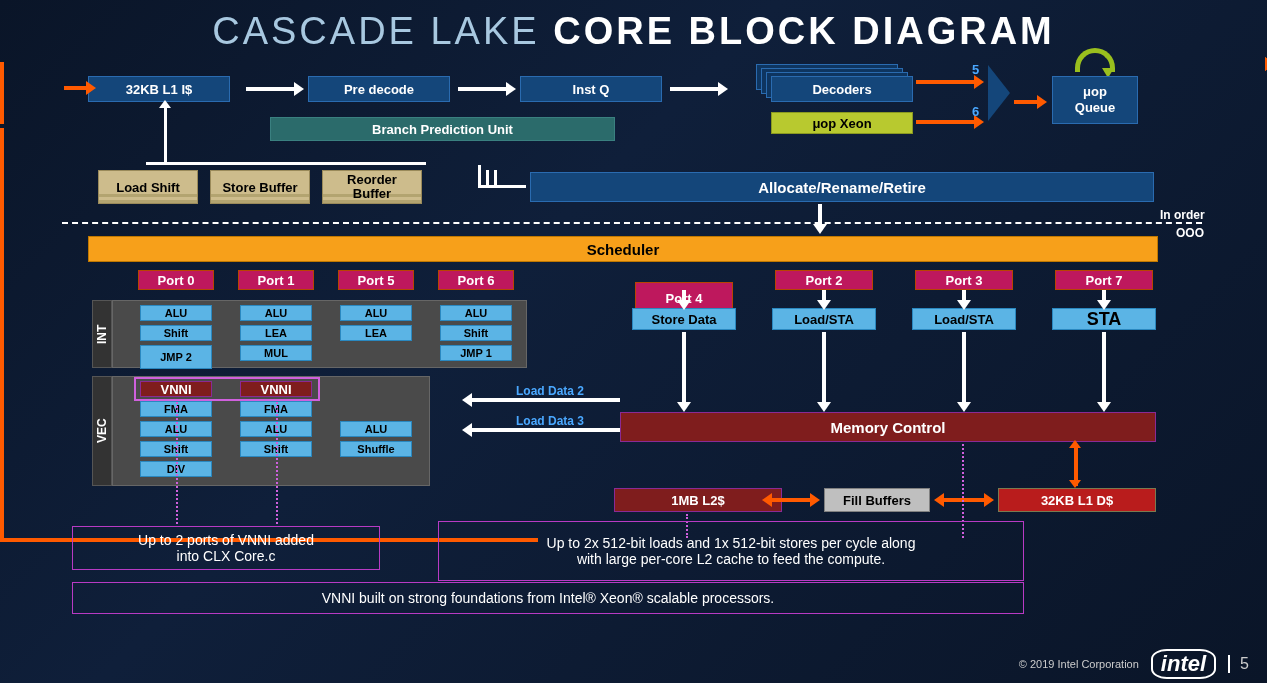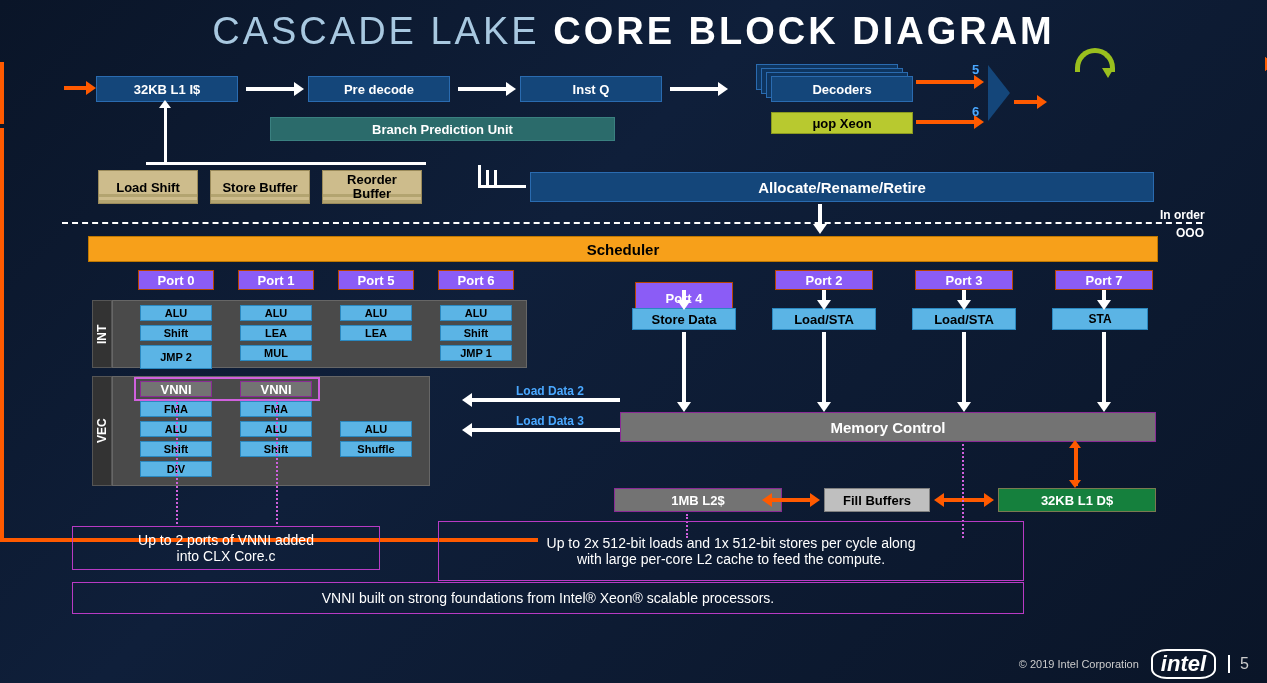--- a/index.html
+++ b/index.html
@@ -5,25 +5,25 @@
 *{box-sizing:border-box;margin:0;padding:0}
 body{width:1267px;height:683px;background:linear-gradient(135deg,#0a1528 0%,#0f1f3a 40%,#0a1528 100%);font-family:Arial,Helvetica,sans-serif;position:relative;overflow:hidden;color:#fff}
 .title{text-align:center;font-size:38px;letter-spacing:3px;padding:10px 0 4px;font-weight:300;color:#a8c8e0}
 .title strong{font-weight:700;color:#fff}
 .diagram{position:absolute;top:62px;left:0;width:1267px;height:621px}
 .box{position:absolute;display:flex;align-items:center;justify-content:center;font-size:13px;font-weight:700;border:1px solid #000}
 .navy{background:#14467a;color:#fff;border-color:#2a6bb0}
 .teal{background:#2b6b6b;color:#fff;border-color:#3a8080}
 .tan{background:#cdbc8c;color:#000;border-color:#9a8a5a;box-shadow:0 -3px 0 #b3a470 inset,0 -6px 0 #cdbc8c inset,0 -9px 0 #b3a470 inset}
 .lime{background:#b8c92f;color:#000;border-color:#8a9920}
-.orange{background:#8b5cf6;color:#fff;border-color:#b84500}
+.orange{background:#be185d;color:#fff;border-color:#b84500}
 .amber{background:#f7a01a;color:#000;border-color:#c07800}
 .sky{background:#5bb4e5;color:#000;border-color:#2a88c0;font-size:11px}
-.purple{background:#737373;color:#fff;border-color:#8a2a95}
-.olive{background:#15803d;color:#fff;border-color:#7a7a50}
+.purple{background:#7f1d1d;color:#fff;border-color:#8a2a95}
+.olive{background:#b91c1c;color:#fff;border-color:#7a7a50}
 .grey{background:#bfbfbf;color:#000;border-color:#808080}
 .darkg{background:#4a4a4a;color:#fff;border:1px solid #666}
 .side-label{position:absolute;background:#333;color:#fff;writing-mode:vertical-rl;transform:rotate(180deg);font-size:12px;font-weight:700;display:flex;align-items:center;justify-content:center;border:1px solid #555}
 .callout{position:absolute;border:1px solid #b83ac4;color:#fff;font-size:14px;text-align:center;display:flex;align-items:center;justify-content:center;padding:4px 10px}
 .arrow{position:absolute}
 .wht-h{height:4px;background:#fff}
 .wht-h::after{content:"";position:absolute;right:-8px;top:-5px;border-left:10px solid #fff;border-top:7px solid transparent;border-bottom:7px solid transparent}
 .wht-h.rev::after{right:auto;left:-8px;border-left:none;border-right:10px solid #fff}
 .wht-v{width:4px;background:#fff}
 .wht-v::after{content:"";position:absolute;bottom:-8px;left:-5px;border-top:10px solid #fff;border-left:7px solid transparent;border-right:7px solid transparent}
@@ -46,32 +46,34 @@
 </style>
 </head>
 <body>
 
 <div class="title">
   <span>CASCADE LAKE </span><strong>CORE BLOCK DIAGRAM</strong>
 </div>
 
 <div class="diagram">
 
-<div class="box navy" style="left:96px;top:14px;width:142px;height:26px">32KB L1 I$</div>
+<div class="box navy" style="left:88px;top:14px;width:142px;height:26px">32KB L1 I$</div>
 <div class="box navy" style="left:308px;top:14px;width:142px;height:26px">Pre decode</div>
 <div class="box navy" style="left:520px;top:14px;width:142px;height:26px">Inst Q</div>
 
 <div class="stack-back" style="left:756px;top:2px;width:142px;height:26px"></div>
 <div class="stack-back" style="left:761px;top:6px;width:142px;height:26px"></div>
 <div class="stack-back" style="left:766px;top:10px;width:142px;height:26px"></div>
 <div class="box navy" style="left:771px;top:14px;width:142px;height:26px">Decoders</div>
 
 <div class="trapez" style="left:988px;top:3px"></div>
 
 <div class="green-loop" style="left:1075px;top:-14px"></div>
+<div class="box navy" style="left:1052px;top:14px;width:86px;height:48px;white-space:pre;text-align:center;line-height:1.2">μop
+Queue</div>
 
 <div class="box teal" style="left:270px;top:55px;width:345px;height:24px">Branch Prediction Unit</div>
 <div class="box lime" style="left:771px;top:50px;width:142px;height:22px">μop Xeon</div>
 
 <div class="arrow wht-h" style="left:246px;top:25px;width:50px"></div>
 <div class="arrow wht-h" style="left:458px;top:25px;width:50px"></div>
 <div class="arrow wht-h" style="left:670px;top:25px;width:50px"></div>
 <div class="arrow org-h" style="left:916px;top:18px;width:60px"></div>
 <div class="arrow org-h" style="left:916px;top:58px;width:60px"></div>
 <div class="arrow org-h" style="left:1014px;top:38px;width:25px"></div>
@@ -132,21 +134,21 @@
 <div class="box sky" style="left:240px;top:359px;width:72px;height:16px">ALU</div>
 <div class="box sky" style="left:240px;top:379px;width:72px;height:16px">Shift</div>
 <div class="box sky" style="left:340px;top:359px;width:72px;height:16px">ALU</div>
 <div class="box sky" style="left:340px;top:379px;width:72px;height:16px">Shuffle</div>
 
 <div class="highlight-box" style="left:134px;top:315px;width:186px;height:24px"></div>
 
 <div class="box sky" style="left:632px;top:246px;width:104px;height:22px;font-size:13px">Store Data</div>
 <div class="box sky" style="left:772px;top:246px;width:104px;height:22px;font-size:13px">Load/STA</div>
 <div class="box sky" style="left:912px;top:246px;width:104px;height:22px;font-size:13px">Load/STA</div>
-<div class="box sky" style="left:1052px;top:246px;width:96px;height:22px;font-size:12px">STA</div>
+<div class="box sky" style="left:1052px;top:246px;width:104px;height:22px;font-size:18px">STA</div>
 
 <div class="arrow wht-v" style="left:682px;top:228px;height:12px"></div>
 <div class="arrow wht-v" style="left:822px;top:228px;height:12px"></div>
 <div class="arrow wht-v" style="left:962px;top:228px;height:12px"></div>
 <div class="arrow wht-v" style="left:1102px;top:228px;height:12px"></div>
 <div class="arrow wht-v" style="left:682px;top:270px;height:72px"></div>
 <div class="arrow wht-v" style="left:822px;top:270px;height:72px"></div>
 <div class="arrow wht-v" style="left:962px;top:270px;height:72px"></div>
 <div class="arrow wht-v" style="left:1102px;top:270px;height:72px"></div>
 

